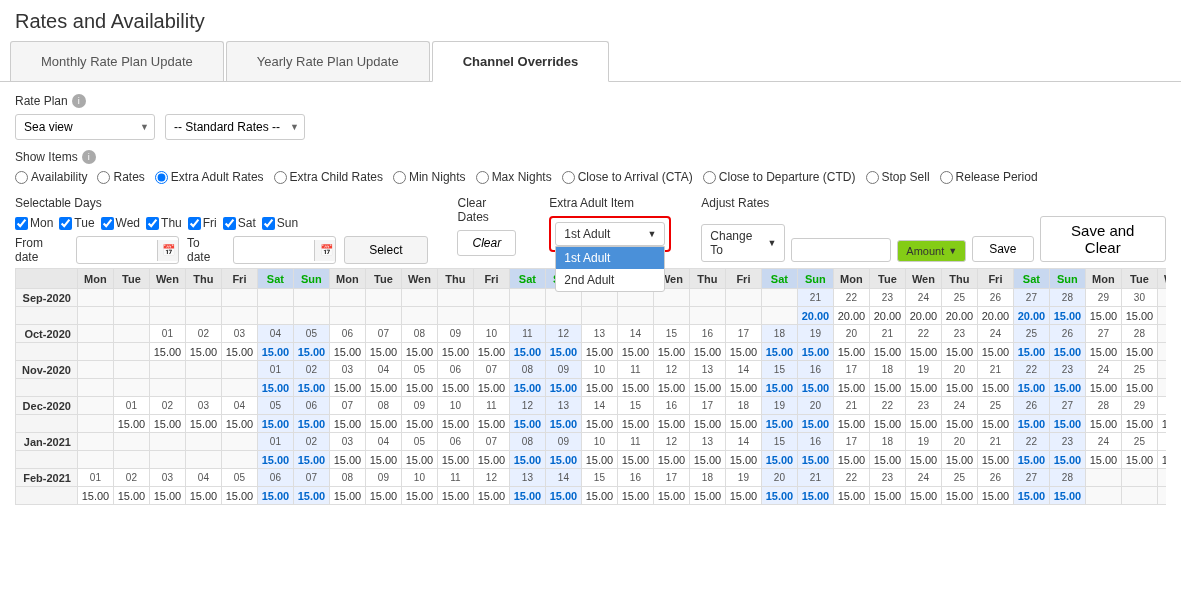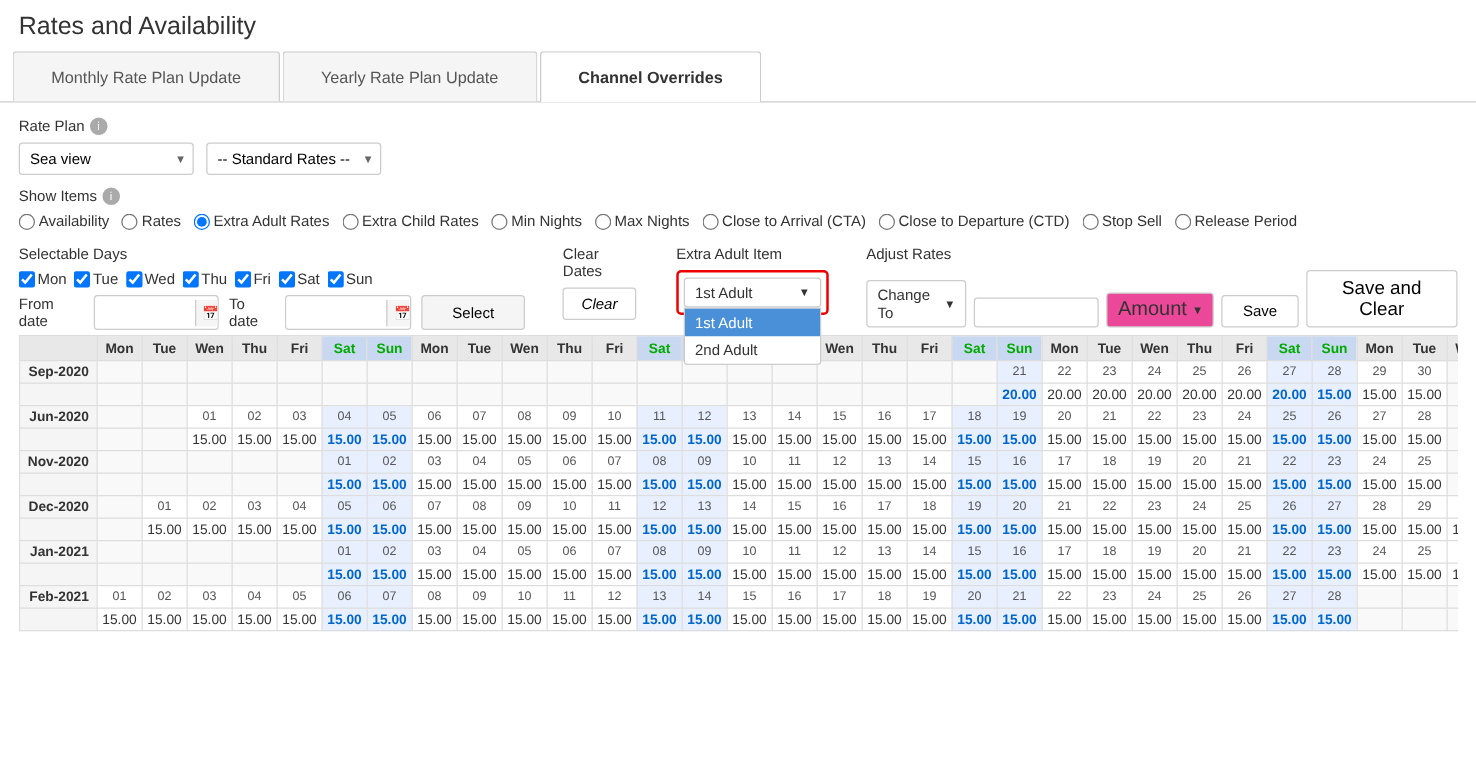--- a/index.html
+++ b/index.html
@@ -64,21 +64,21 @@
     .dropdown-main::after { content: '▼'; font-size: 9px; margin-left: auto; color: #333; }
     .dropdown-list { background: #fff; border: 1px solid #ccc; border-radius: 0 0 3px 3px; position: absolute; left: 4px; right: 4px; z-index: 10; }
     .dropdown-item { padding: 4px 8px; font-size: 12px; cursor: pointer; }
     .dropdown-item.selected { background: #4a90d9; color: #fff; }
 
     .adjust-rates-section { }
     .adjust-row { display: flex; align-items: flex-end; gap: 6px; }
     .change-to-sel { display: flex; align-items: center; border: 1px solid #ccc; border-radius: 3px; padding: 4px 8px; font-size: 12px; cursor: pointer; gap: 4px; background: #fff; }
     .change-to-sel::after { content: '▼'; font-size: 9px; color: #333; }
     .rate-input { border: 1px solid #ccc; border-radius: 3px; padding: 4px 8px; font-size: 12px; width: 100px; }
-    .amount-sel { display: flex; align-items: center; border: 1px solid #ccc; border-radius: 3px; padding: 4px 8px; font-size: 16px; cursor: pointer; gap: 4px; background: #ec4899; }
+    .amount-sel { display: flex; align-items: center; border: 1px solid #ccc; border-radius: 3px; padding: 4px 8px; font-size: 11px; cursor: pointer; gap: 4px; background: #84cc16; }
     .amount-sel::after { content: '▼'; font-size: 9px; color: #333; }
     .save-btn { padding: 5px 16px; border: 1px solid #ccc; background: #fff; border-radius: 3px; cursor: pointer; font-size: 12px; }
     .save-clear-btn { padding: 5px 14px; border: 1px solid #ccc; background: #fff; border-radius: 3px; cursor: pointer; font-size: 15px; }
 
     
     .calendar-wrapper { overflow-x: auto; margin-top: 4px; }
     table.cal { border-collapse: collapse; font-size: 11px; white-space: nowrap; }
     table.cal th, table.cal td { border: 1px solid #ddd; padding: 0; text-align: center; min-width: 36px; height: 18px; }
     table.cal th { background: #e8e8e8; font-weight: bold; font-size: 11px; height: 20px; }
     table.cal th.sat { background: #c8d8f0; color: #0a0; }
@@ -337,21 +337,21 @@
               <td class="rate">20.00</td>
               <td class="rate">20.00</td>
               <td class="rate">20.00</td>
               <td class="sat-col weekend-rate">20.00</td>
               <td class="sun-col weekend-rate">15.00</td>
               <td class="rate">15.00</td>
               <td class="rate">15.00</td>
               <td class="empty"></td>
             </tr>
             <tr>
-              <td class="row-label">Jun-2020</td>
+              <td class="row-label">Oct-2020</td>
               <td class="empty"></td>
               <td class="empty"></td>
               <td class="day-num">01</td>
               <td class="day-num">02</td>
               <td class="day-num">03</td>
               <td class="sat-col day-num">04</td>
               <td class="sun-col day-num">05</td>
               <td class="day-num">06</td>
               <td class="day-num">07</td>
               <td class="day-num">08</td>

